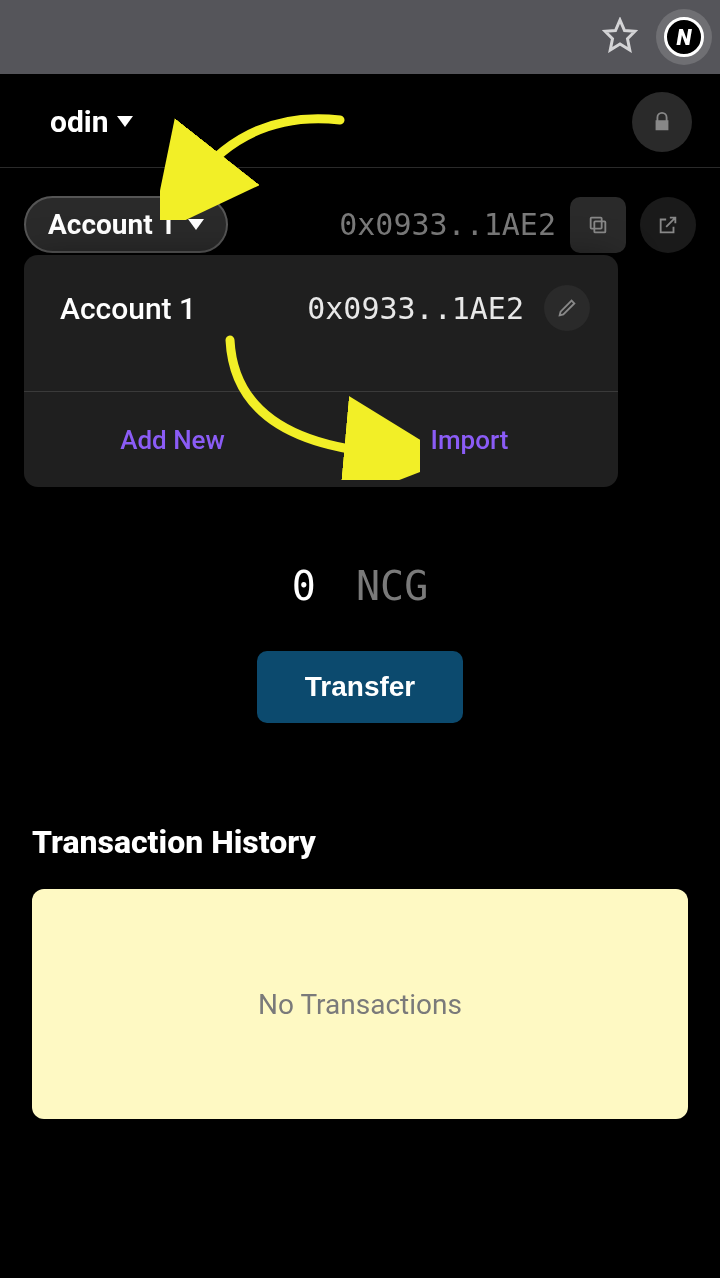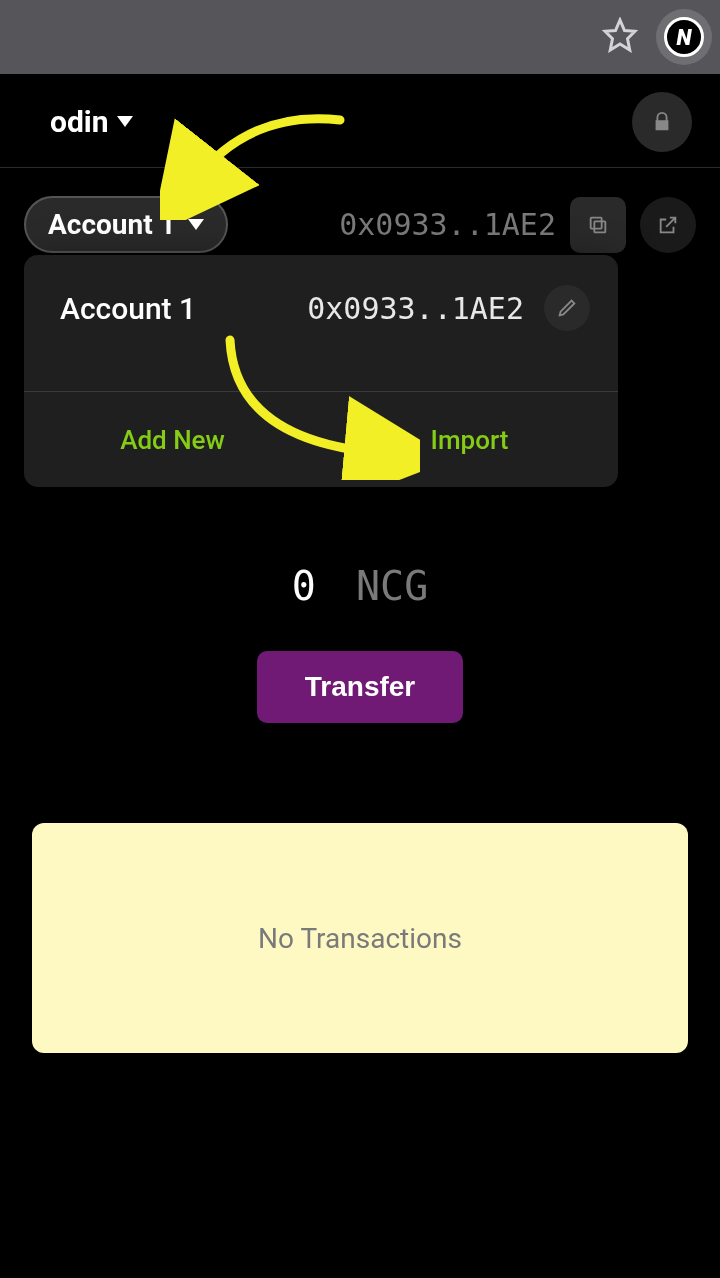--- a/index.html
+++ b/index.html
@@ -189,21 +189,21 @@
     .dropdown-actions {
       border-top: 1px solid #3a3a3a;
       display: flex;
       height: 96px;
     }
     .dropdown-action {
       flex: 1;
       display: flex;
       align-items: center;
       justify-content: center;
-      color: #84cc16;
+      color: #8b5cf6;
       font-size: 26px;
       font-weight: 500;
       cursor: pointer;
     }
     
     .balance {
       text-align: center;
       margin-top: 310px;
       font-size: 40px;
       font-family: ui-monospace, Menlo, monospace;
@@ -216,21 +216,21 @@
       color: #7a7a7a;
       margin-left: 16px;
     }
     
     .transfer-btn-wrap {
       display: flex;
       justify-content: center;
       margin-top: 42px;
     }
     .transfer-btn {
-      background: #701a75;
+      background: #0c4a6e;
       color: #fff;
       font-size: 28px;
       font-weight: 600;
       padding: 20px 48px;
       border: none;
       border-radius: 10px;
       cursor: pointer;
     }
     
     .tx-section {
@@ -323,20 +323,21 @@
 <div class="balance">
   <span class="balance-amount">0</span>
   <span class="balance-currency">NCG</span>
 </div>
 
 <div class="transfer-btn-wrap">
   <button class="transfer-btn">Transfer</button>
 </div>
 
 <div class="tx-section">
+  <div class="tx-title">Transaction History</div>
   <div class="tx-empty">
     <span>No Transactions</span>
   </div>
 </div>
 
 <svg class="arrow-svg" style="left:160px; top:100px;" width="200" height="120" viewBox="0 0 200 120">
   <defs>
     <marker id="ah1" markerWidth="14" markerHeight="14" refX="4" refY="6" orient="auto">
       <path d="M0,0 L0,12 L12,6 z" fill="#f2ef27"></path>
     </marker>

